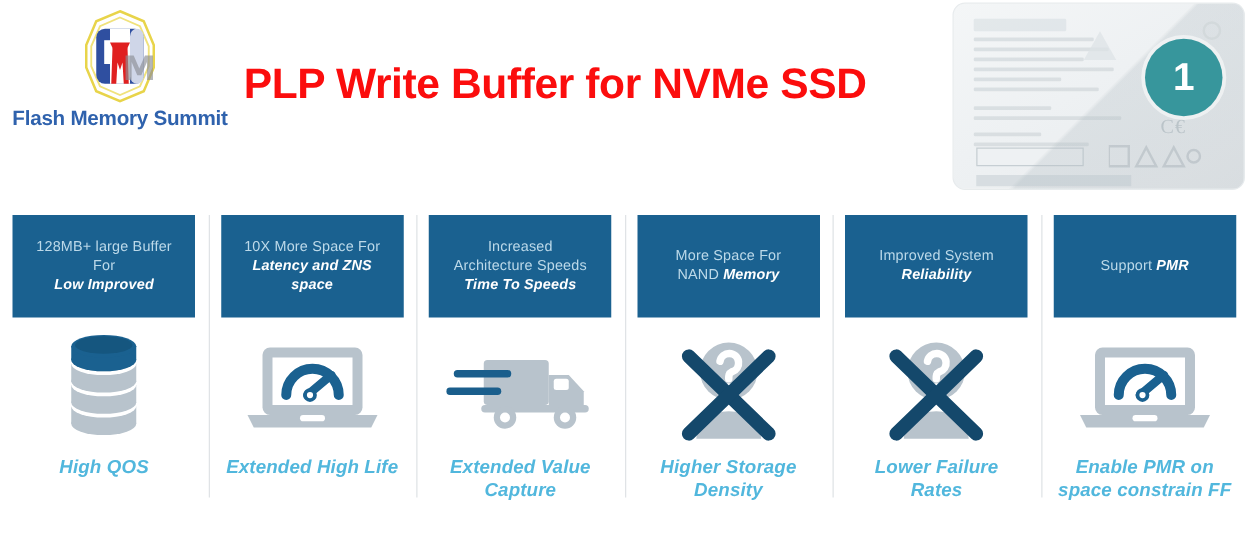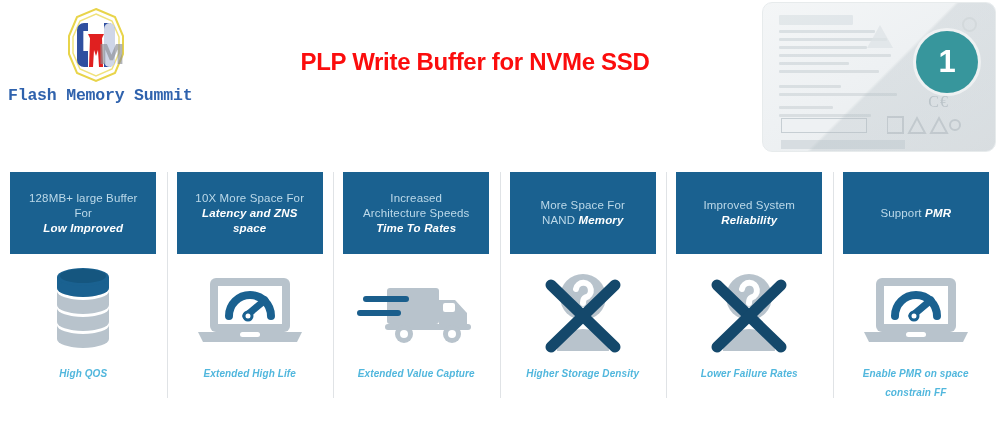--- a/index.html
+++ b/index.html
@@ -32,39 +32,39 @@
     height: 110px;
     text-align: center;
   }
   .logo-mark {
     position: relative;
     width: 78px;
     height: 78px;
     margin: 0 auto;
   }
   .logo-text {
-    font-family: Liberation Mono, monospace;
+    font-family: Liberation Sans, sans-serif;
     font-weight: bold;
     font-size: 16.5px;
     color: #2f62ad;
     letter-spacing: -0.2px;
     margin-top: 2px;
     white-space: nowrap;
   }
 
   .deck-title {
     position: absolute;
     left: 195px;
     top: 48px;
     width: 560px;
-    text-align: center;
+    text-align: left;
     color: #fb0d0d;
     font-family: "Liberation Sans", sans-serif;
     font-weight: bold;
-    font-size: 24px;
+    font-size: 34px;
     letter-spacing: -0.3px;
     white-space: nowrap;
   }
 
   
   .product-shot {
     position: absolute;
     right: 3px;
     top: 2px;
     width: 232px;
@@ -196,21 +196,21 @@
   .icon-slot {
     height: 98px;
     display: flex;
     align-items: center;
     justify-content: center;
     margin-top: 8px;
   }
 
   .caption {
     color: #51b7dd;
-    font-size: 10px;
+    font-size: 15px;
     font-weight: bold;
     font-style: italic;
     line-height: 19px;
     text-align: center;
     letter-spacing: .1px;
     max-width: 140px;
     margin-top: 4px;
   }
 </style>
 </head>
@@ -316,21 +316,21 @@
         <circle cx="52" cy="44" r="4" fill="#ffffff" stroke="#1a6190" stroke-width="3"></circle>
       </svg>
     </div>
     <div class="caption">Extended High Life</div>
   </div>
 
   <div class="col">
     <div class="tile">
       <span class="reg">Increased</span>
       <span class="reg">Architecture Speeds</span>
-      <span class="em">Time To Rates</span>
+      <span class="em">Time To Speeds</span>
     </div>
     <div class="icon-slot">
       <svg width="118" height="74" viewBox="0 0 118 74">
         <rect x="30" y="14" width="52" height="36" rx="3" fill="#b8c3cc"></rect>
         <path d="M82 26 h16 l12 13 v11 h-28 z" fill="#b8c3cc"></path>
         <rect x="86" y="29" width="12" height="9" rx="2" fill="#ffffff"></rect>
         <rect x="28" y="50" width="86" height="6" rx="3" fill="#b8c3cc"></rect>
         <circle cx="47" cy="60" r="9" fill="#b8c3cc"></circle>
         <circle cx="47" cy="60" r="4" fill="#ffffff"></circle>
         <circle cx="95" cy="60" r="9" fill="#b8c3cc"></circle>

